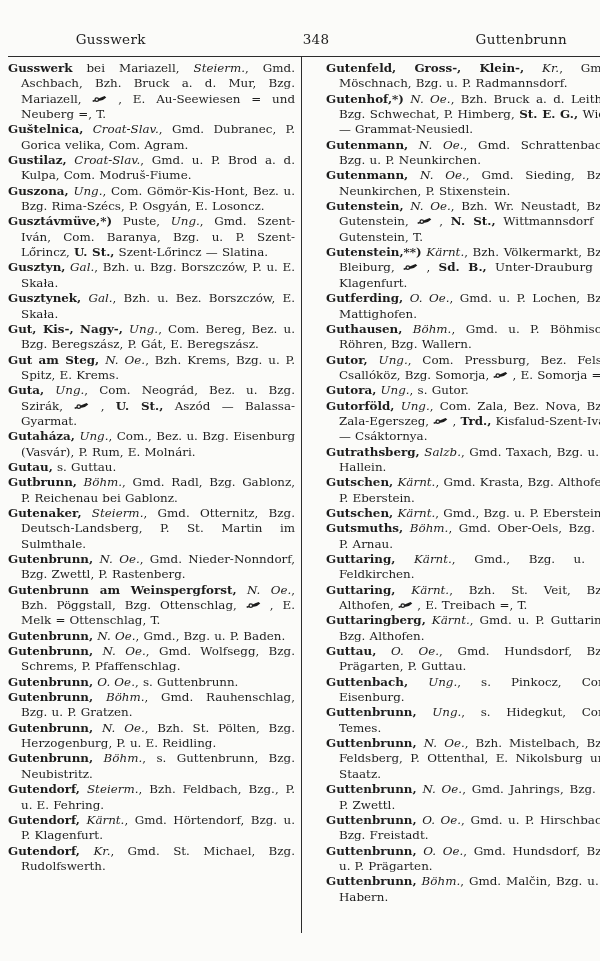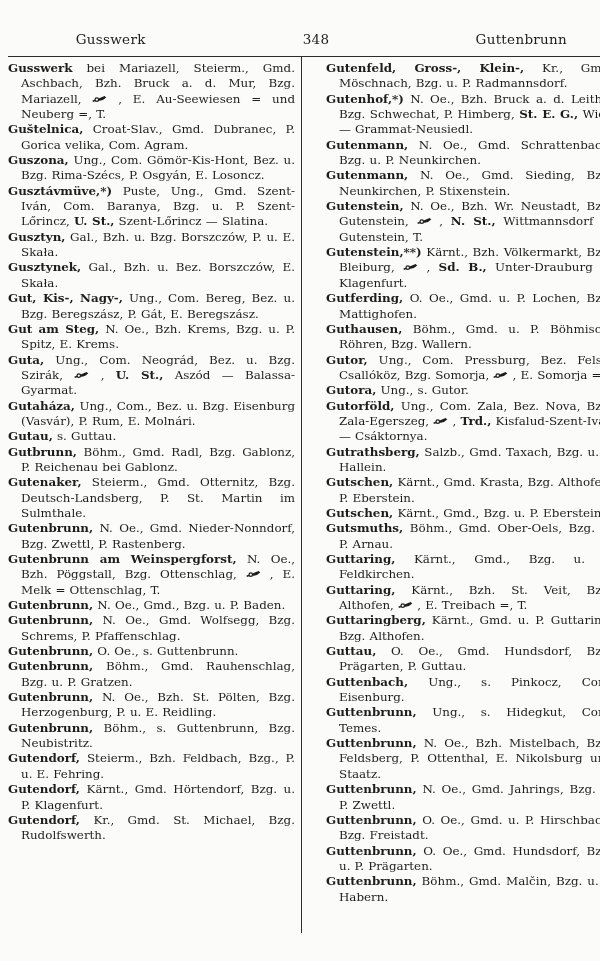--- a/index.html
+++ b/index.html
@@ -16,21 +16,21 @@
   .column-divider { position:absolute; top:57px; bottom:28px; left:301px; width:1px; background:#2c2c2c; }
   .columns { position:absolute; top:61px; left:8px; right:8px; bottom:4px; display:flex; }
   .col { width:287px; overflow:hidden; }
   .col.left { margin-right:13px; }
   .col.right { margin-left:18px; }
   .entry {
     margin:0; font-size:11.9px; line-height:15.35px; text-align:justify;
     padding-left:13px; text-indent:-13px; word-spacing:.4px;
   }
   .seg-b { font-weight:bold; }
-  .seg-i { }
+  .seg-i { font-style:italic; }
   .horn svg { width:15px; height:9px; vertical-align:-1px; }
   .horn svg path { fill:#1d1d1d; }
 </style>
 </head>
 <body>
 
 <div class="page">
   <div class="header">
     <span class="ht">Gusswerk</span>
     <span class="ht">348</span>
@@ -43,20 +43,21 @@
     <div class="col left">
       <div>
           <p class="entry"><span class="seg-b">Gusswerk</span><span class="seg-n"> bei Mariazell, </span><span class="seg-i">Steierm.</span><span class="seg-n">, Gmd. Aschbach, Bzh. Bruck a. d. Mur, Bzg. Mariazell, </span><span class="horn">
   <svg viewBox="0 0 20 12" xmlns="http://www.w3.org/2000/svg">
     <path fill-rule="evenodd" d="M3.2 6.2 a3.2 3.2 0 1 0 6.4 0 a3.2 3.2 0 1 0 -6.4 0 M4.9 6.2 a1.5 1.5 0 1 1 3 0 a1.5 1.5 0 1 1 -3 0"></path>
     <path d="M8.8 4.6 L16.8 1.2 L19 3.4 Q14.2 8.2 9.2 7.6 Z"></path>
     <path d="M0.6 7.4 L3.6 6.4 L4.2 8.2 L1.2 9.2 Z"></path>
   </svg>
 </span><span class="seg-n">, E. Au-Seewiesen = und Neuberg =, T.</span></p>
           <p class="entry"><span class="seg-b">Guštelnica,</span><span class="seg-i"> Croat-Slav.</span><span class="seg-n">, Gmd. Dubranec, P. Gorica velika, Com. Agram.</span></p>
+          <p class="entry"><span class="seg-b">Gustilaz,</span><span class="seg-i"> Croat-Slav.</span><span class="seg-n">, Gmd. u. P. Brod a. d. Kulpa, Com. Modruš-Fiume.</span></p>
           <p class="entry"><span class="seg-b">Guszona,</span><span class="seg-i"> Ung.</span><span class="seg-n">, Com. Gömör-Kis-Hont, Bez. u. Bzg. Rima-Szécs, P. Osgyán, E. Losoncz.</span></p>
           <p class="entry"><span class="seg-b">Gusztávmüve,*)</span><span class="seg-n"> Puste, </span><span class="seg-i">Ung.</span><span class="seg-n">, Gmd. Szent-Iván, Com. Baranya, Bzg. u. P. Szent-Lőrincz, </span><span class="seg-b">U. St.,</span><span class="seg-n"> Szent-Lőrincz — Slatina.</span></p>
           <p class="entry"><span class="seg-b">Gusztyn,</span><span class="seg-i"> Gal.</span><span class="seg-n">, Bzh. u. Bzg. Borszczów, P. u. E. Skała.</span></p>
           <p class="entry"><span class="seg-b">Gusztynek,</span><span class="seg-i"> Gal.</span><span class="seg-n">, Bzh. u. Bez. Borszczów, E. Skała.</span></p>
           <p class="entry"><span class="seg-b">Gut, Kis-, Nagy-,</span><span class="seg-i"> Ung.</span><span class="seg-n">, Com. Bereg, Bez. u. Bzg. Beregszász, P. Gát, E. Beregszász.</span></p>
           <p class="entry"><span class="seg-b">Gut am Steg,</span><span class="seg-i"> N. Oe.</span><span class="seg-n">, Bzh. Krems, Bzg. u. P. Spitz, E. Krems.</span></p>
           <p class="entry"><span class="seg-b">Guta,</span><span class="seg-i"> Ung.</span><span class="seg-n">, Com. Neográd, Bez. u. Bzg. Szirák, </span><span class="horn">
   <svg viewBox="0 0 20 12" xmlns="http://www.w3.org/2000/svg">
     <path fill-rule="evenodd" d="M3.2 6.2 a3.2 3.2 0 1 0 6.4 0 a3.2 3.2 0 1 0 -6.4 0 M4.9 6.2 a1.5 1.5 0 1 1 3 0 a1.5 1.5 0 1 1 -3 0"></path>
     <path d="M8.8 4.6 L16.8 1.2 L19 3.4 Q14.2 8.2 9.2 7.6 Z"></path>

